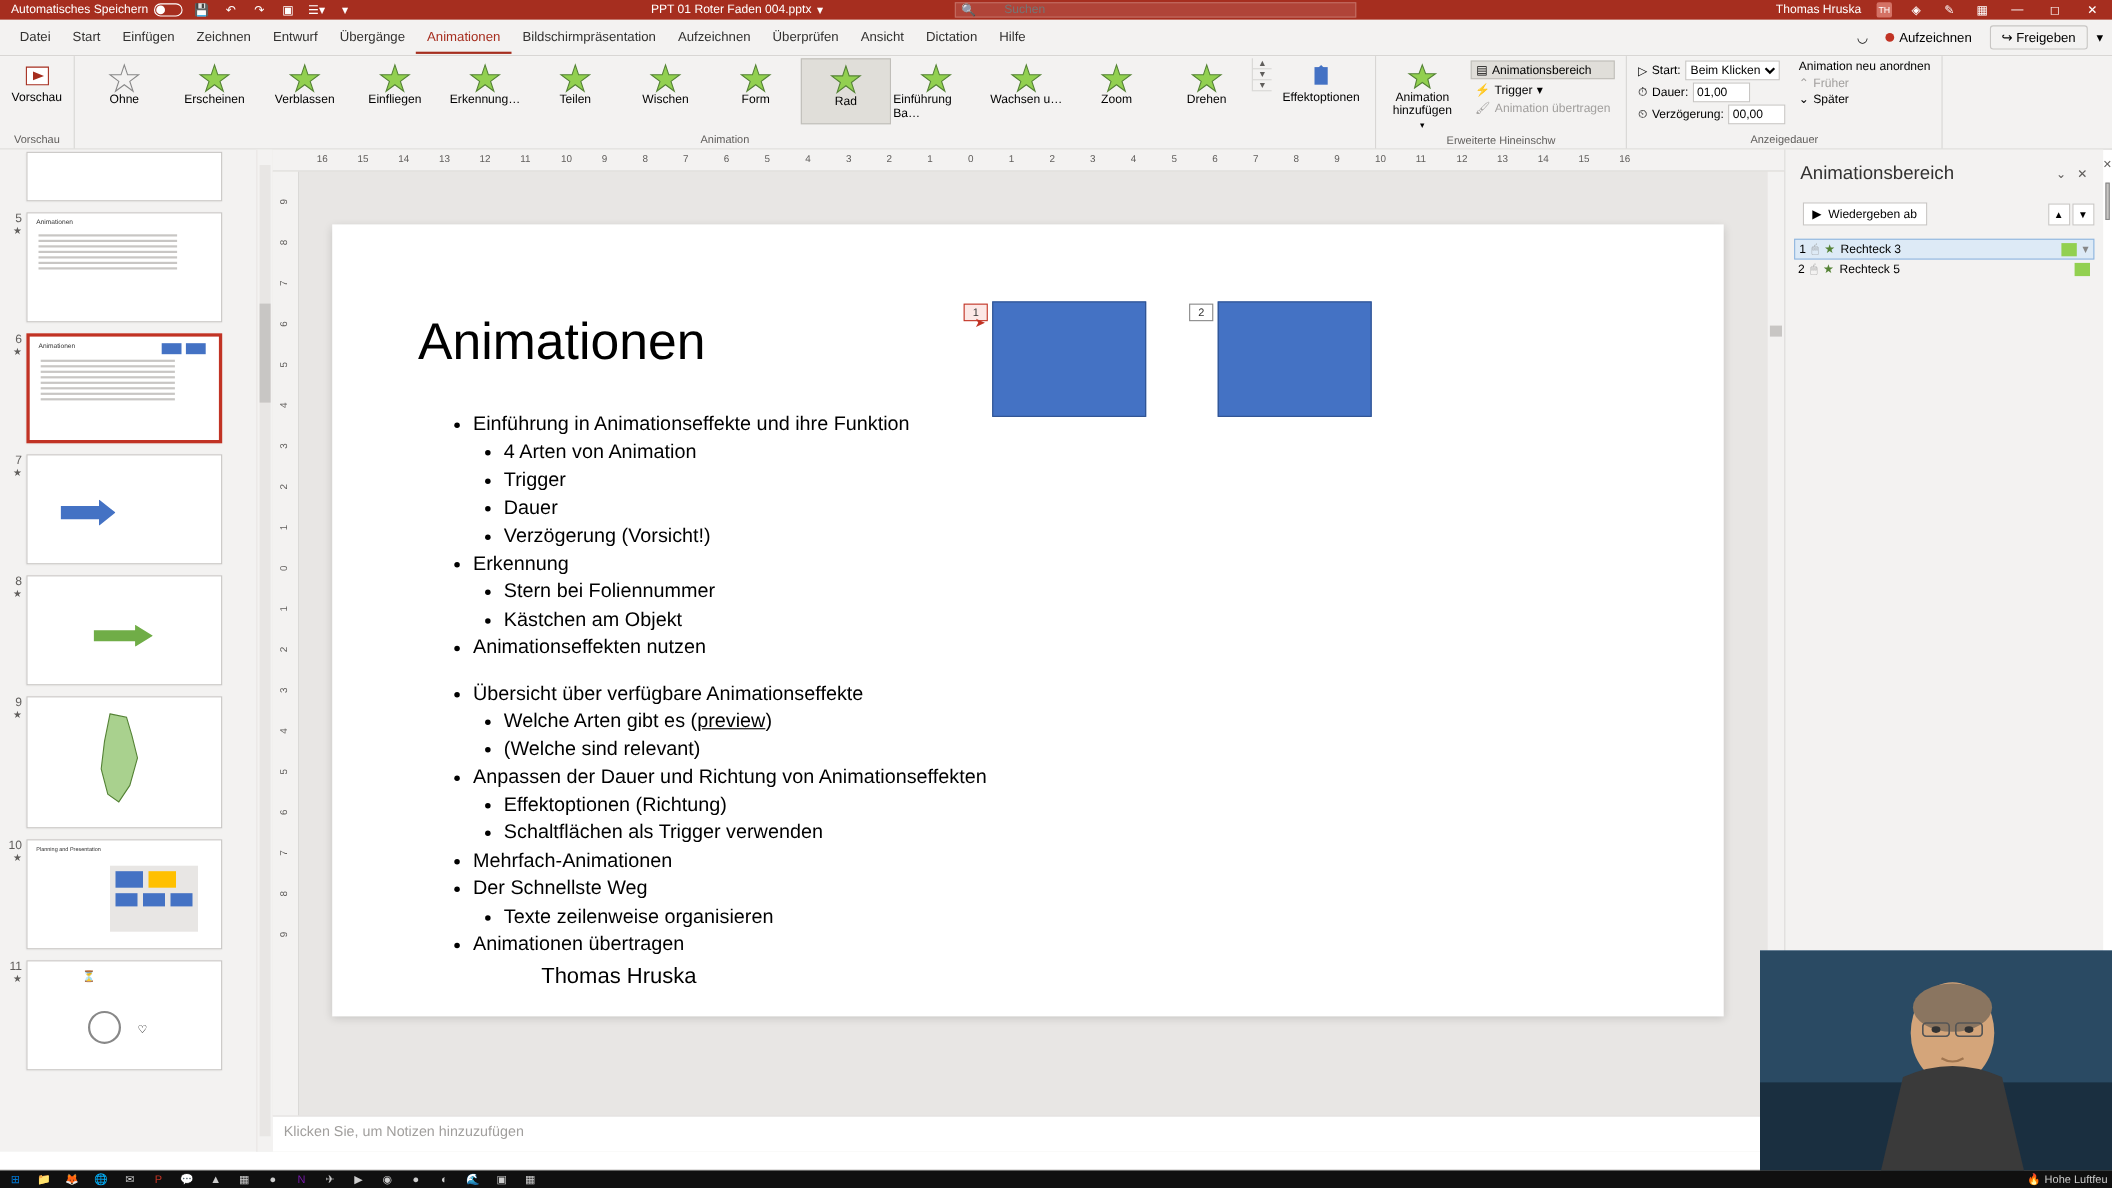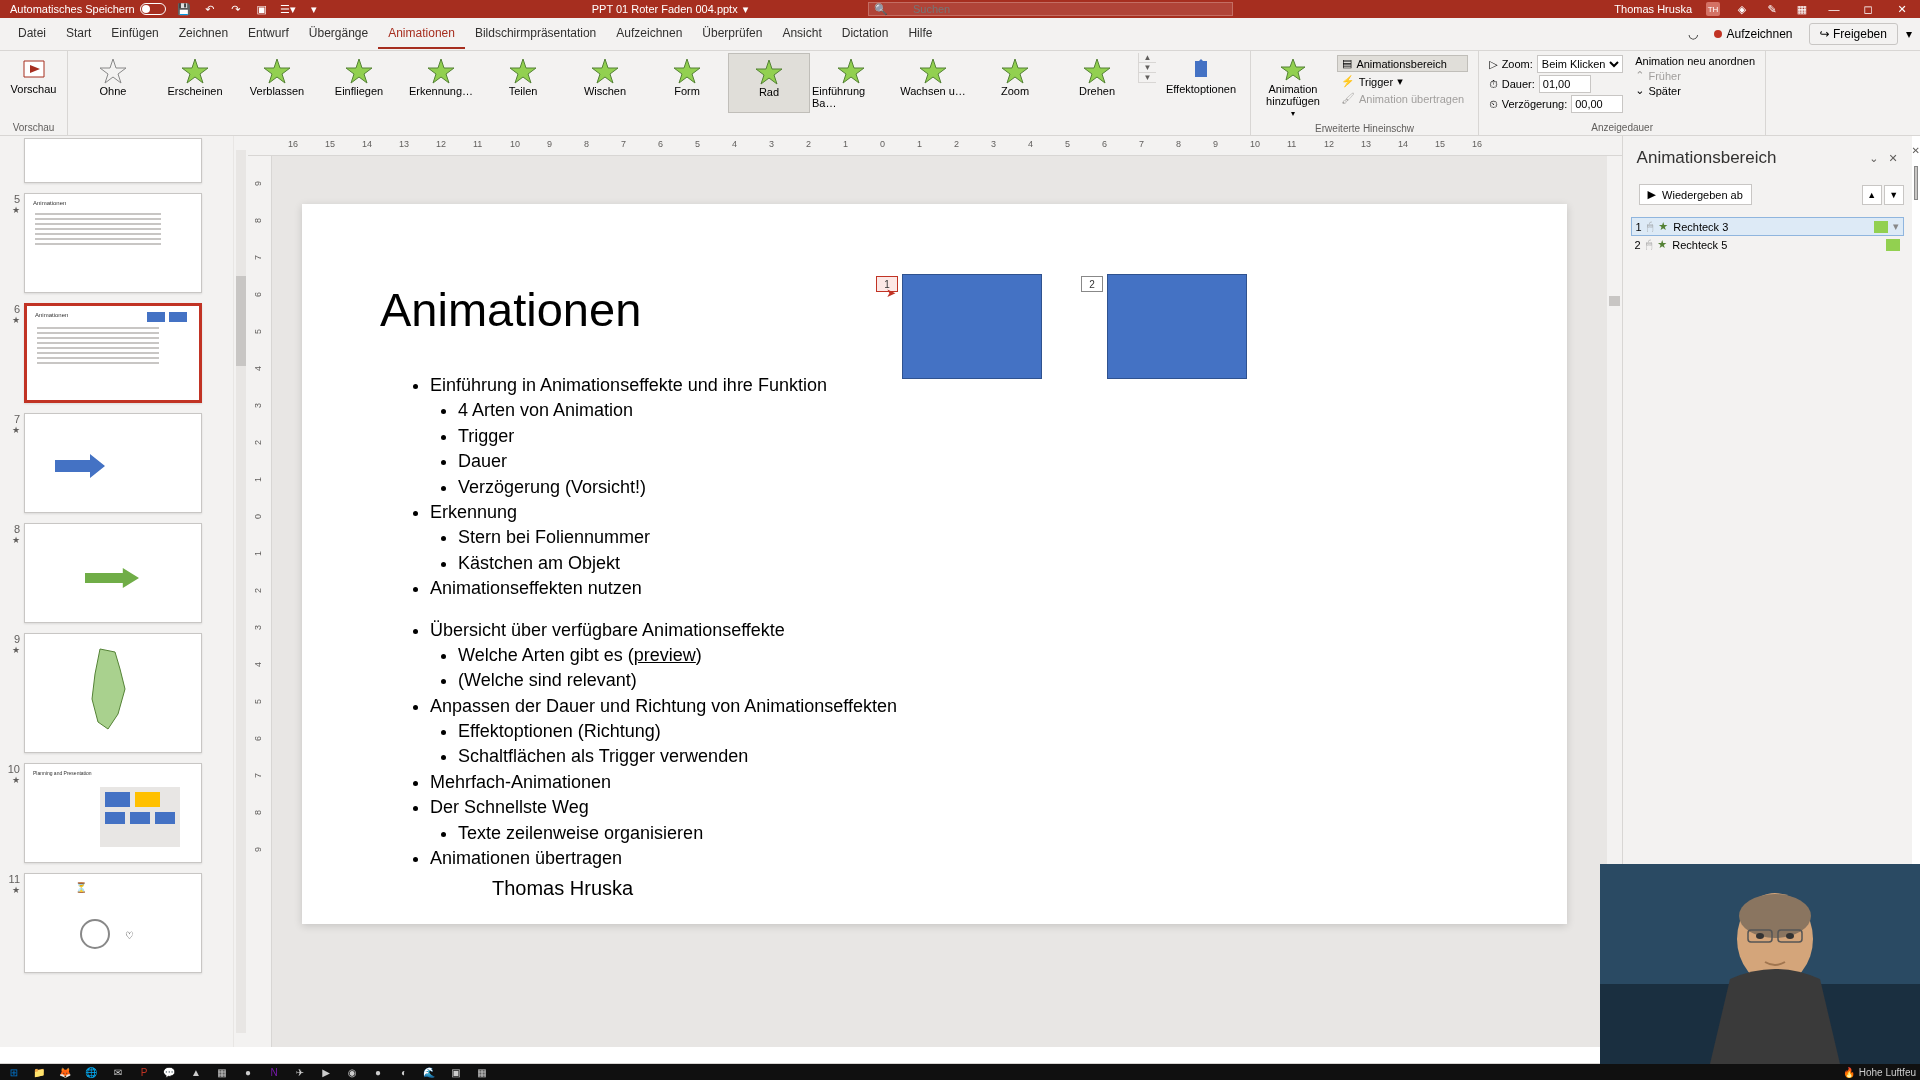--- a/index.html
+++ b/index.html
@@ -316,20 +316,21 @@
       <div class="bigbtn" style="width:90px">
         <div class="icn">
             <svg width="28" height="24">
               <rect x="8" y="4" width="12" height="16" fill="#4472c4"></rect>
               <polygon points="14,2 18,6 10,6" fill="#4472c4"></polygon>
             </svg>
           </div>
         <span>Effektoptionen</span>
       </div>
     </div>
+    <div class="label">Animation</div>
   </div>
   <div class="group">
     <div class="top">
       <div class="bigbtn" style="width:76px">
         <div class="icn">
             <svg width="28" height="24">
               <polygon points="14,2 17,10 26,10 19,15 21,23 14,18 7,23 9,15 2,10 11,10" fill="#92d050" stroke="#548235"></polygon>
             </svg>
           </div>
         <span>Animation hinzufügen</span>
@@ -341,21 +342,21 @@
         <div class="btn disabled">🖌 <span>Animation übertragen</span></div>
       </div>
     </div>
     <div class="label">Erweiterte Hineinschw</div>
   </div>
   <div class="group">
     <div class="top">
       <div class="timing">
         <div class="row">
             <span>▷</span>
-            <span>Zoom:</span>
+            <span>Start:</span>
             <select><option>Beim Klicken</option></select>
           </div>
         <div class="row">
             <span>⏱</span>
             <span>Dauer:</span>
             <div class="spin">
               <span>01,00</span>
             </div>
           </div>
         <div class="row">
@@ -572,20 +573,21 @@
           <div class="animtag" style="top:72px; left:779px">
               <span>2</span>
             </div>
           <div style="position:absolute; top:82px; left:584px; font-size:12px; color:#c13324">➤</div>
         </div>
         <div class="sb-v">
             <div class="th"></div>
           </div>
       </div>
     </div>
+    <div class="notes"><span>Klicken Sie, um Notizen hinzuzufügen</span></div>
   </div>
 
   <div style="display:flex">
     <div class="anim-pane">
       <div class="hdr">
         <span>Animationsbereich</span>
         <div class="ctl">
           <span>⌄</span>
           <span>✕</span>
         </div>

